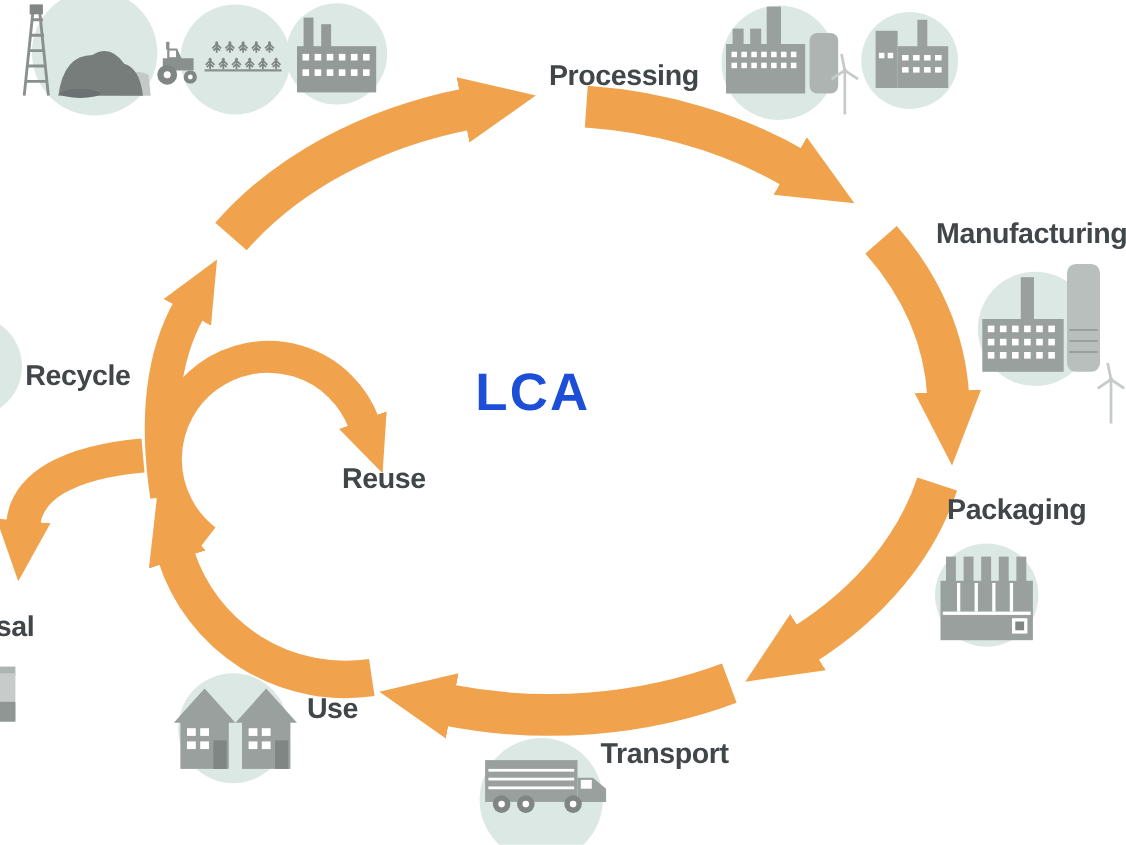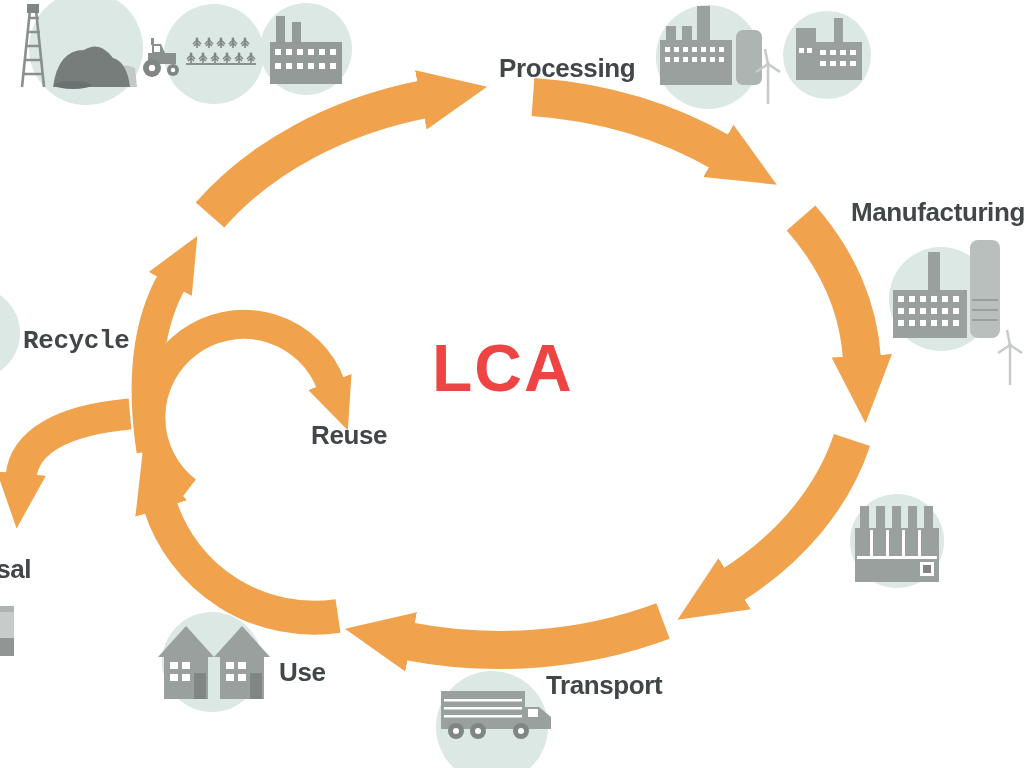--- a/index.html
+++ b/index.html
@@ -14,24 +14,24 @@
     color:#414649;
     font-size:26px;
     font-weight:600;
     letter-spacing:-0.4px;
     white-space:nowrap;
     user-select:none;
   }
   #center-title{
     position:absolute;
     left:432px;top:330px;
-    font-size:66px;
+    font-size:48px;
     font-weight:600;
     letter-spacing:2px;
-    color:#ef4444;
+    color:#1d4ed8;
     user-select:none;
   }
   svg{position:absolute;left:0;top:0;}
 </style>
 </head>
 <body>
 
 <div id="stage">
 
 <svg width="1024" height="768" viewBox="0 0 1024 768">
@@ -263,19 +263,20 @@
     <path d="M152,451 Q136,345 172,281" stroke-width="31" marker-end="url(#ah)"></path>
     <path d="M130,414 C62,420 24,442 21,477" stroke-width="31" marker-end="url(#ah)"></path>
     <path d="M187,491 A93,93 0 1 1 331,385" stroke-width="29" marker-end="url(#ah)"></path>
   </g>
 </svg>
 
 <div id="center-title">LCA</div>
 
 <div class="lbl" style="left:499px;top:53px;">Processing</div>
 <div class="lbl" style="left:825px;top:197px;margin-left:26px;">Manufacturing</div>
+<div class="lbl" style="left:861px;top:448px;">Packaging</div>
 <div class="lbl" style="left:546px;top:670px;">Transport</div>
-<div class="lbl" style="left:279px;top:629px;margin-top:28px;">Use</div>
+<div class="lbl" style="left:279px;top:629px;">Use</div>
 <div class="lbl" style="left:311px;top:420px;">Reuse</div>
-<div class="lbl" style="left:23px;top:326px;font-family:Liberation Mono, monospace;">Recycle</div>
+<div class="lbl" style="left:23px;top:326px;">Recycle</div>
 <div class="lbl" style="left:-74px;top:554px;">Disposal</div>
 
 </div>
 
 </body></html>

